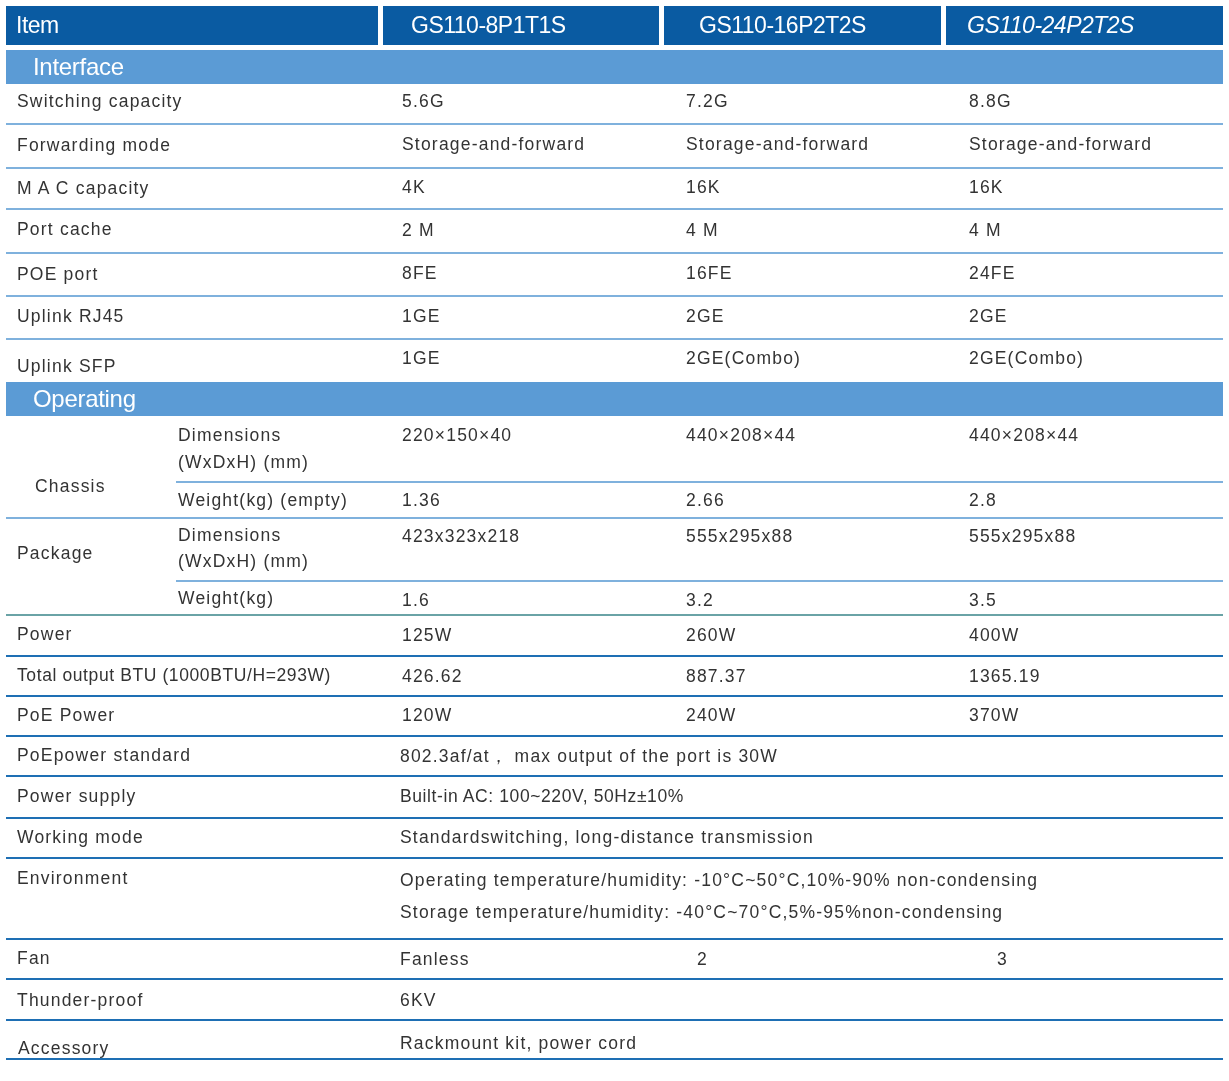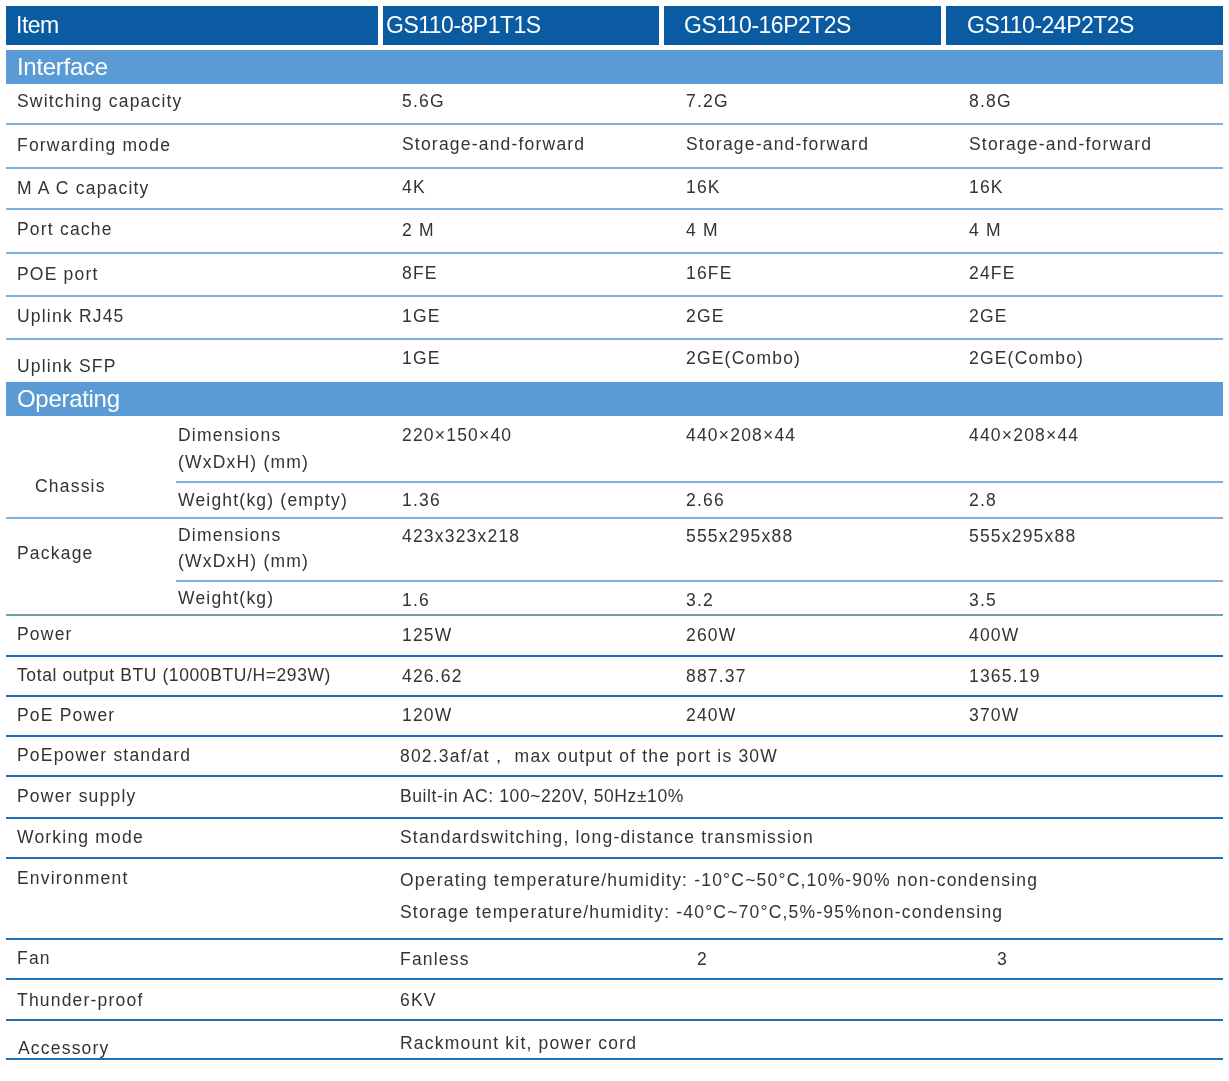--- a/index.html
+++ b/index.html
@@ -3,41 +3,41 @@
 <meta charset="utf-8">
 <style>
   html, body { margin:0; padding:0; background:#ffffff; }
   body { width:1229px; height:1081px; position:relative; overflow:hidden;
          font-family:"Liberation Sans", "DejaVu Sans", sans-serif; color:#333333; }
   .hdr { position:absolute; top:6px; height:39px; background:#0a5ba2; color:#ffffff;
          font-size:23px; line-height:39px; letter-spacing:-0.5px; }
   .hdr span { padding-left:10px;margin-top:24px; }
   .section { position:absolute; left:6px; width:1217px; height:34px; background:#5b9bd5;
              color:#ffffff; font-size:24px; line-height:34px; }
-  .section span { padding-left:11px; letter-spacing:-0.3px; }
+  .section span { padding-left:27px; letter-spacing:-0.3px; }
   .cell { position:absolute; font-size:17.5px; letter-spacing:1.2px; color:#333; white-space:nowrap; }
   .line { position:absolute; left:6px; width:1217px; height:2px; }
   .l1 { background:#7fb1dd; }
   .l2 { background:#1e6fb4; }
   .l3 { background:#6aa3a6; }
   .sub { position:absolute; height:2px; background:#7fb1dd; }
 </style>
 </head>
 <body>
 
 <div class="hdr" style="left:6px;width:372px;">
   <span>Item</span>
 </div>
 <div class="hdr" style="left:383px;width:276px;">
-  <span style="padding-left:3px">GS110-8P1T1S</span>
+  <span style="padding-left:28px">GS110-8P1T1S</span>
 </div>
 <div class="hdr" style="left:664px;width:277px;">
-  <span style="padding-left:20px">GS110-16P2T2S</span>
+  <span style="padding-left:35px">GS110-16P2T2S</span>
 </div>
-<div class="hdr" style="left:946px;width:277px;">
+<div class="hdr" style="left:946px;width:277px;font-style:italic;">
   <span style="padding-left:21px">GS110-24P2T2S</span>
 </div>
 
 <div class="section" style="top:50px;">
   <span>Interface</span>
 </div>
 
 <div>
   <div class="cell" style="left:17px;top:91px">Switching capacity</div>
   <div class="cell" style="left:402px;top:91px">5.6G</div>

